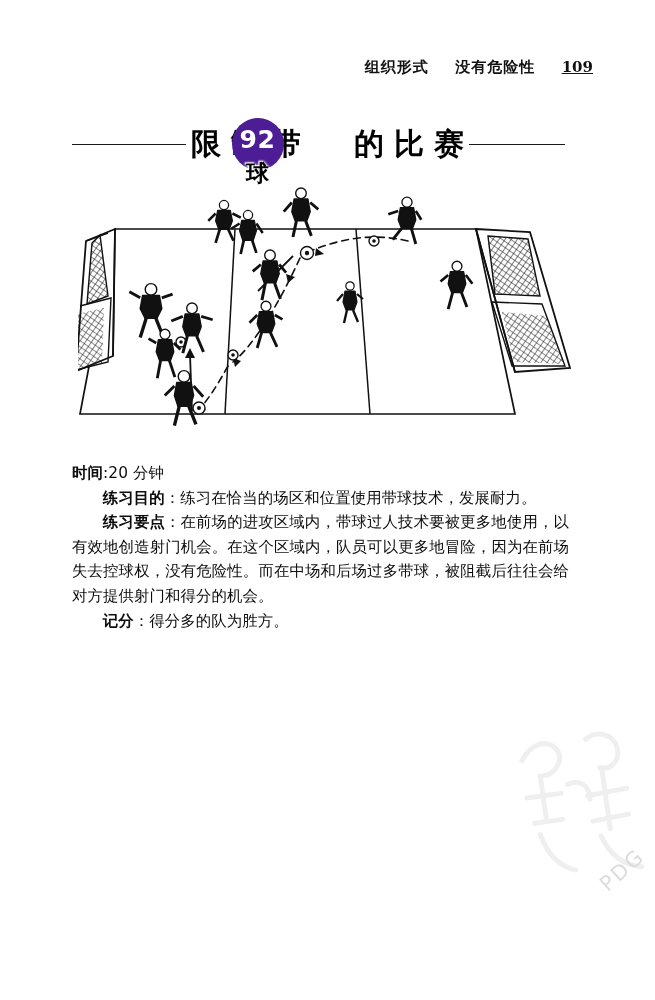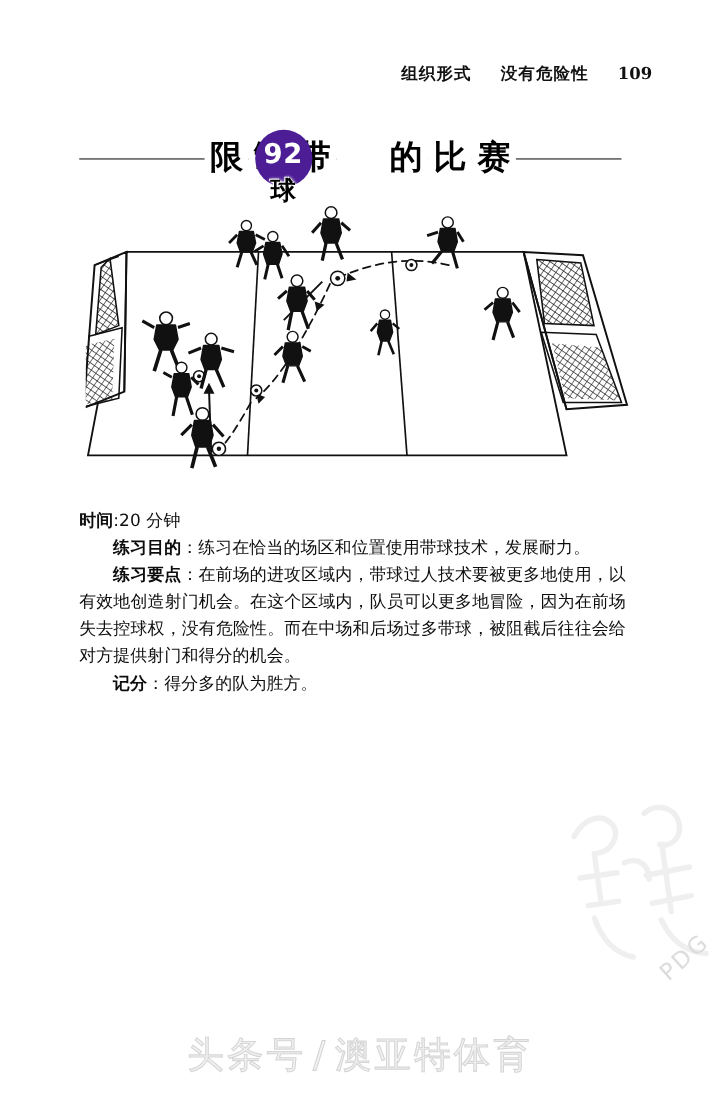--- a/index.html
+++ b/index.html
@@ -12,21 +12,21 @@
   .page{position:absolute;inset:0;}
 
   
   .runhead{
     position:absolute;left:0;right:62px;top:58px;
     text-align:right;
     font-size:15px;font-weight:bold;letter-spacing:1px;
     color:#111;
   }
   .runhead .sep{display:inline-block;width:14px;}
-  .runhead .pno{font-family:"DejaVu Serif","Liberation Serif",serif;letter-spacing:0;}
+  .runhead .pno{font-family:"DejaVu Serif","Liberation Serif",serif;letter-spacing:0;text-decoration:underline;}
 
   
   .titleblock{
     position:absolute;left:0;right:0;top:112px;height:64px;
   }
   .rule{
     position:absolute;left:72px;width:493px;top:32px;height:0;
     border-top:1.6px solid #1a1a1a;
   }
   .titletext{
@@ -328,17 +328,14 @@
         <path d="M26,116 C30,136 40,150 56,156"></path>
         <path d="M84,28 C96,20 112,26 114,40 C116,54 104,62 94,58"></path>
         <path d="M96,58 L96,120 M78,84 L118,82 M80,110 L116,108"></path>
         <path d="M86,126 C92,146 104,158 122,162"></path>
         <path d="M60,70 C72,66 82,74 80,88"></path>
       </g>
     </svg>
   </div>
   <div class="wm-pdg">PDG</div>
 
-  <div class="wm-footer">
-    <span>头条号</span><span class="slash">/</span><span>澳亚特体育</span>
-  </div>
 
 </div>
 
 </body></html>

